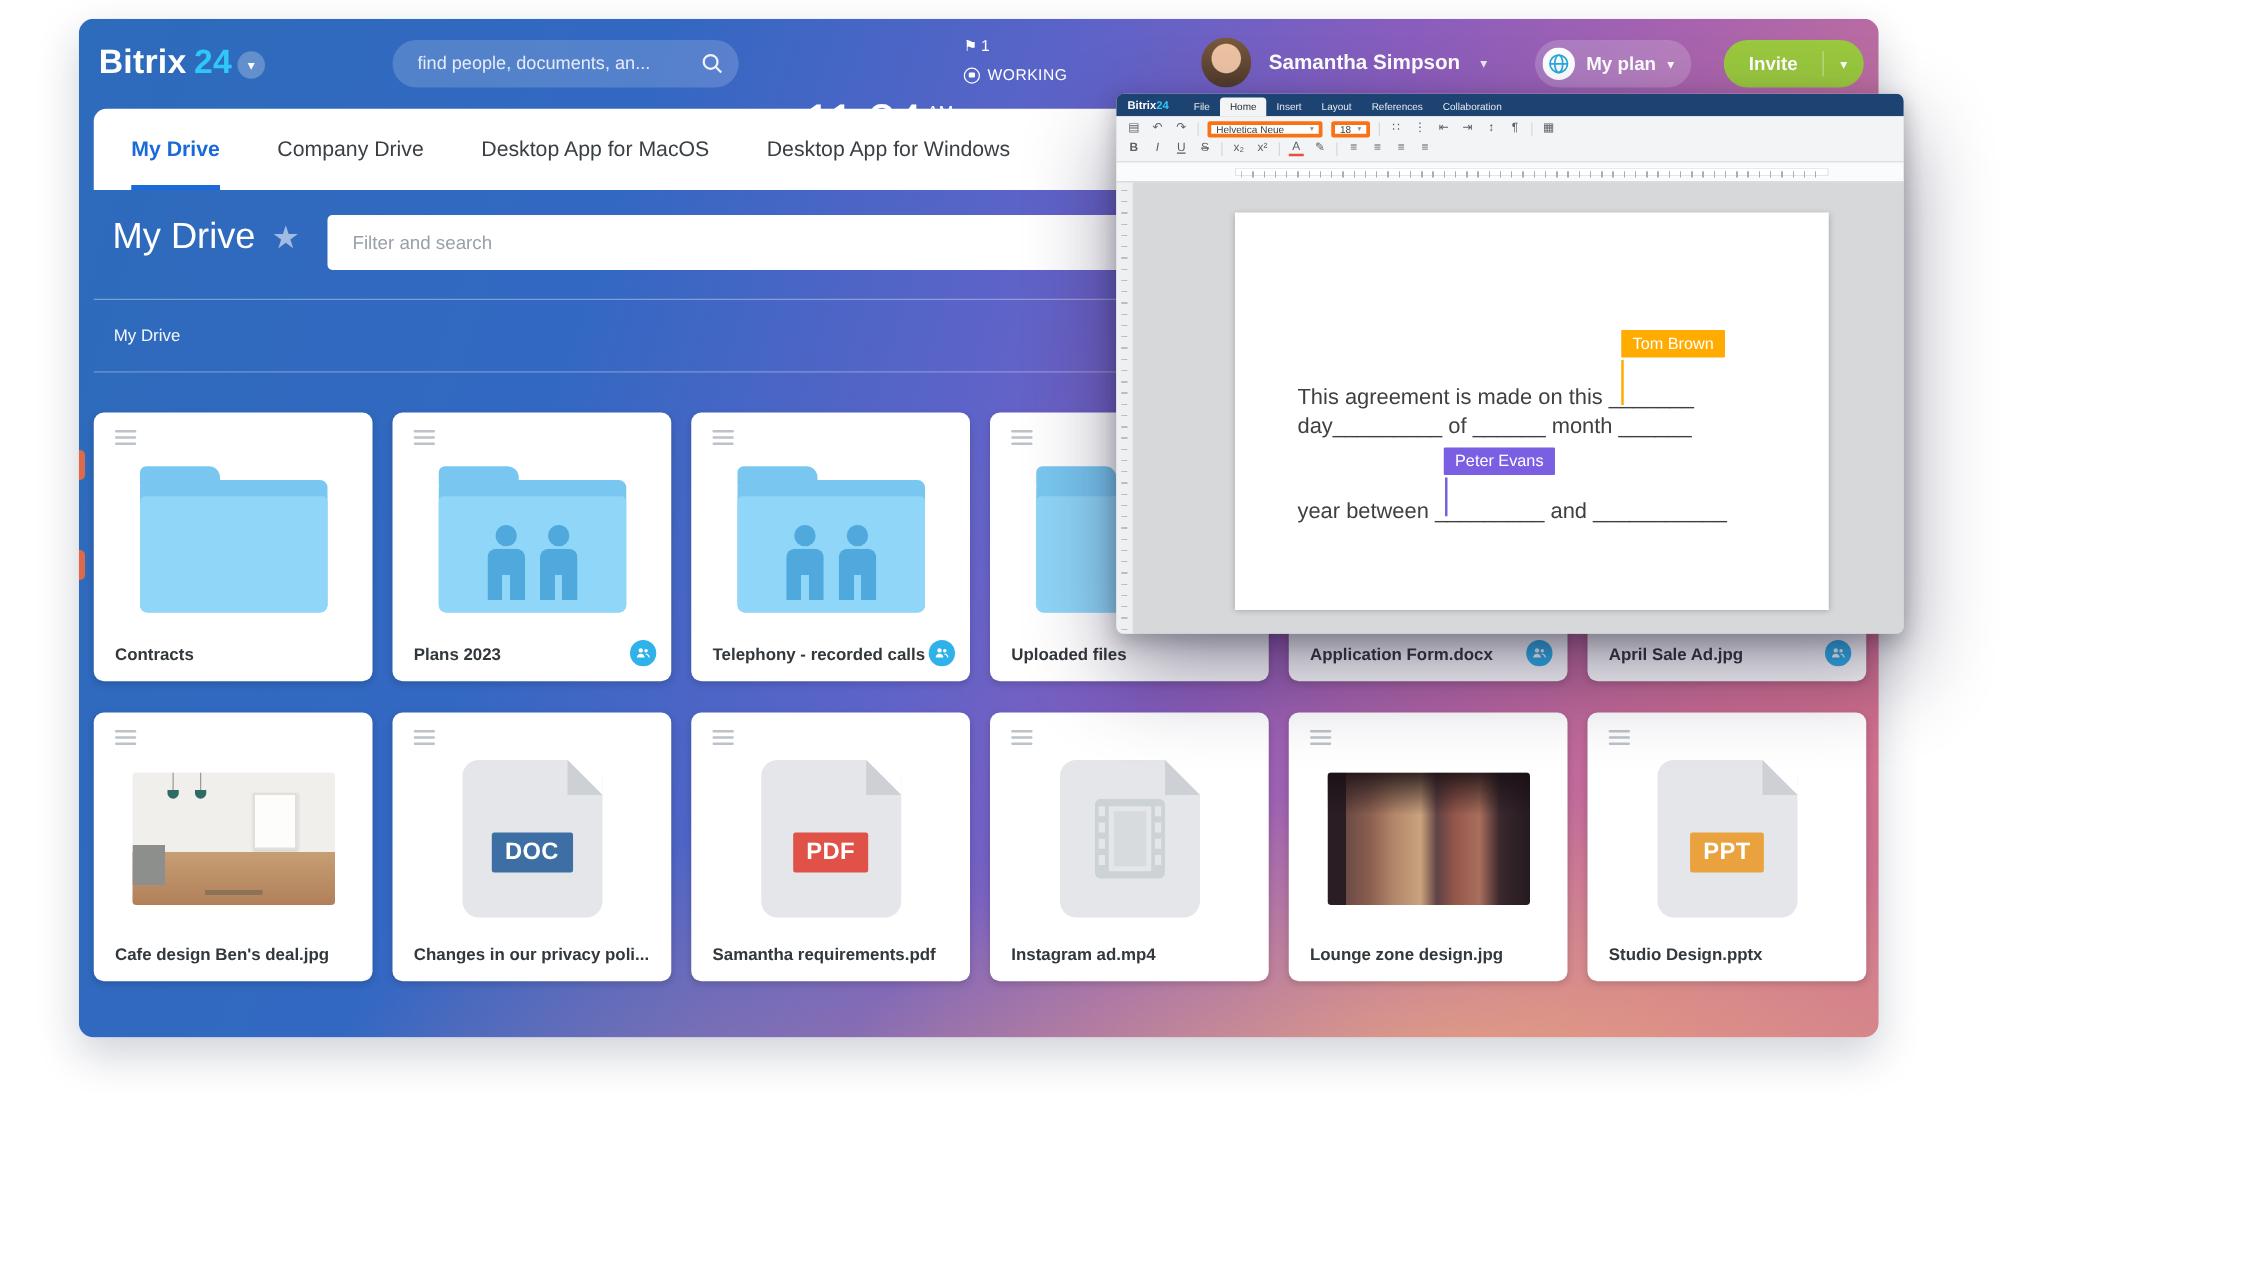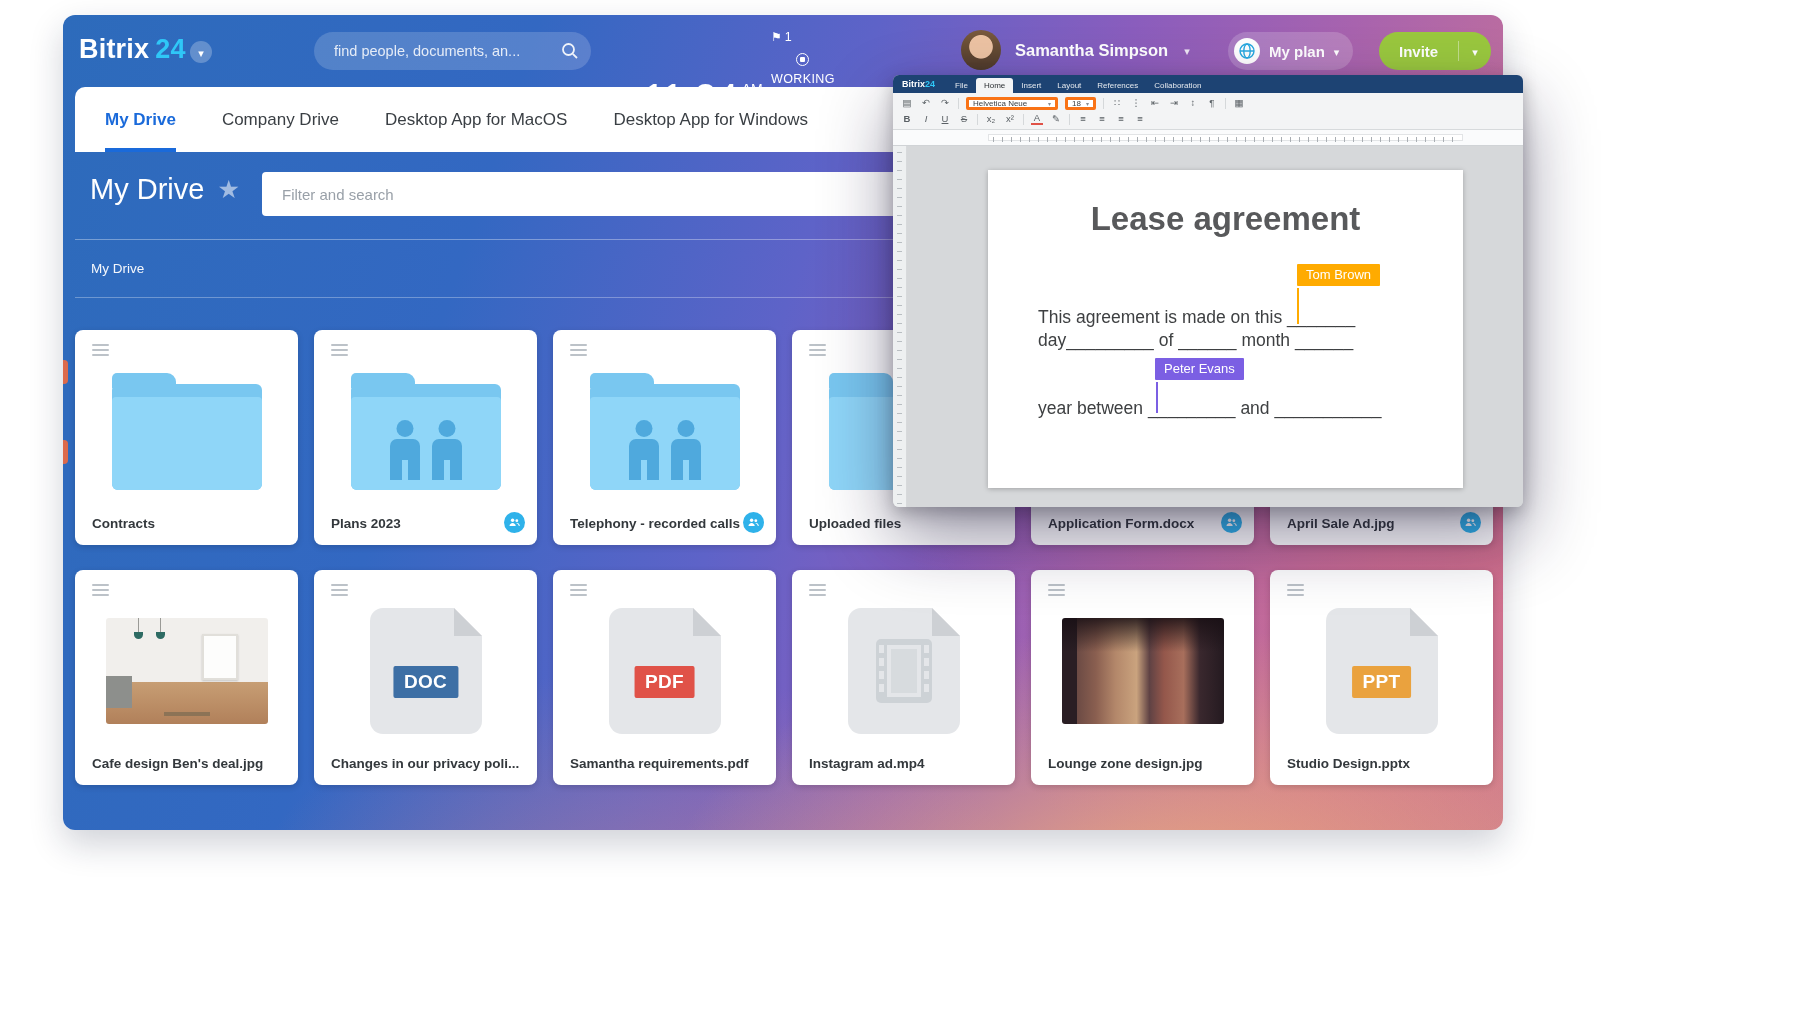--- a/index.html
+++ b/index.html
@@ -33,21 +33,21 @@
     background:rgba(255,255,255,0.17); display:flex; align-items:center; padding:0 12px 0 18px; }
   .search-pill input { flex:1; background:transparent; border:none; outline:none; color:#fff; font-size:14.5px;
     font-family:"Liberation Sans",sans-serif; }
   .search-pill input::placeholder { color:rgba(255,255,255,0.85); }
   .clock { position:absolute; left:580px; top:13px; display:flex; align-items:flex-start; color:#fff;margin-top:48px; }
   .clock .time { font-size:40px; font-weight:400; line-height:44px; letter-spacing:-0.5px; }
   .clock .mer { font-size:14px; margin:5px 0 0 4px; }
   .flagstatus { position:absolute; left:708px; top:15px; color:#fff; }
   .flagrow { display:flex; align-items:center; gap:3px; font-size:12.5px; }
   .flag-icon::after { content:"⚑"; font-size:12px; color:#fff; }
-  .statusrow { display:flex; align-items:center; gap:6px; margin-top:9px; font-size:12.5px; letter-spacing:0.4px;flex-direction:column; }
+  .statusrow { display:flex; align-items:center; gap:6px; margin-top:9px; font-size:12.5px; letter-spacing:0.4px; }
   .rec-icon { width:13px; height:13px; border:1.6px solid #fff; border-radius:50%; position:relative; }
   .rec-icon::after { content:""; position:absolute; left:3px; top:3px; width:4.6px; height:4.6px; background:#fff; border-radius:1px; }
   .userbox { position:absolute; left:898px; top:15px; display:flex; align-items:center; gap:14px; cursor:pointer; }
   .avatar { width:40px; height:40px; border-radius:50%;
     background: radial-gradient(circle at 50% 42%, #edc3a3 0 37%, rgba(0,0,0,0) 40%),
                 linear-gradient(180deg, #7a5a3e 0%, #4e3a2a 100%); }
   .username { color:#fff; font-size:16.5px; font-weight:600; }
   .userbox .chev { margin-left:2px; opacity:.85; }
   .plan-pill { position:absolute; left:1165px; top:17px; height:38px; border-radius:19px;
     background:rgba(255,255,255,0.18); display:flex; align-items:center; gap:9px; padding:0 14px 0 6px; cursor:pointer; }
@@ -532,21 +532,20 @@
         <span class="tbtn">≡</span>
         <span class="tbtn">≡</span>
         <span class="tbtn">≡</span>
         <span class="tbtn">≡</span>
       </div>
     </div>
     <div class="ed-ruler"></div>
     <div class="ed-canvas">
       <div class="ed-vruler"></div>
       <div class="ed-page">
-        <div class="doc-title">Lease agreement</div>
         <div class="doc-l12">
           <span>This agreement is made on this _______</span><br>
           <span>day_________ of ______ month ______</span>
         </div>
         <div class="doc-l3">year between _________ and ___________</div>
         <div class="cursor-tag tag1">Tom Brown</div>
         <div class="caret c1"></div>
         <div class="cursor-tag tag2">Peter Evans</div>
         <div class="caret c2"></div>
       </div>

